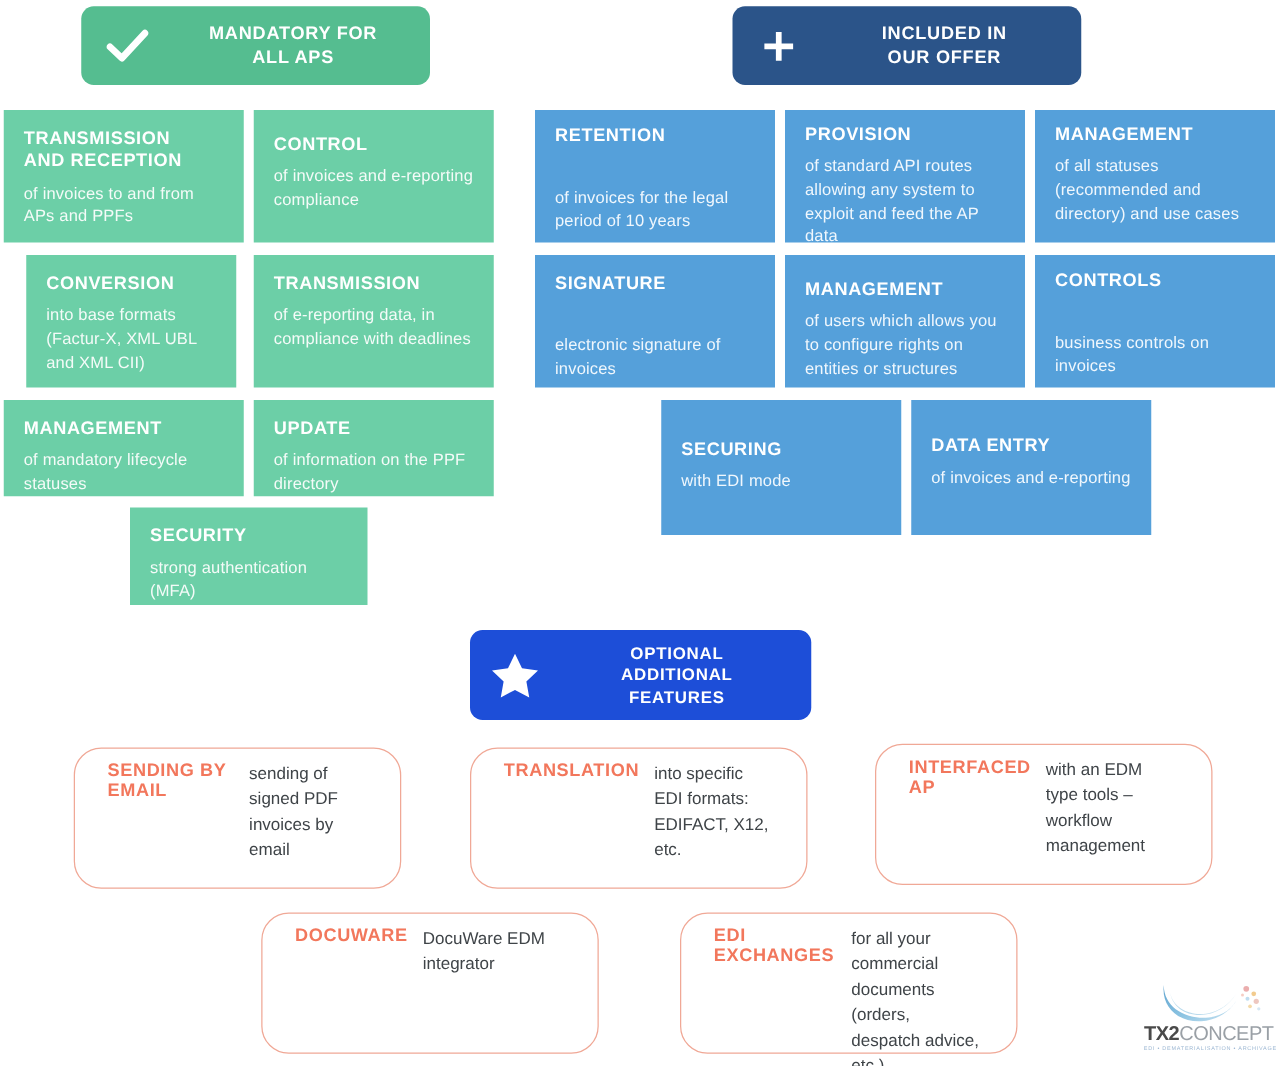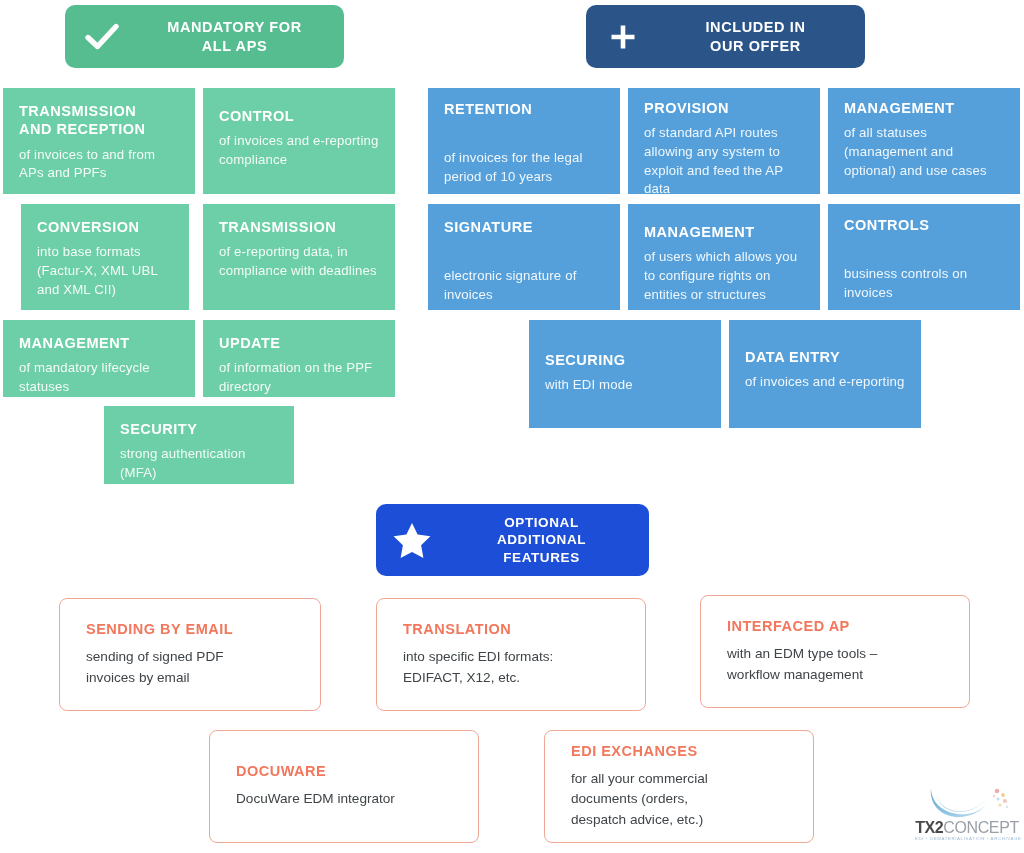--- a/index.html
+++ b/index.html
@@ -92,26 +92,26 @@
     display: flex;
     flex-direction: column;
     justify-content: center;
     gap: 24px;
   }
 
   
   .ocard {
     position: absolute;
     border: 1.6px solid #f0a896;
-    border-radius: 8px;
+    border-radius: 22px;
     background: #ffffff;
     display: flex;
-    flex-direction: column;
     justify-content: center;
     padding: 10px 26px;
+    gap: 12px;
   }
   .ocard .ocard-title {
     font-size: 14.5px;
     font-weight: bold;
     letter-spacing: 0.5px;
     color: #f2775c;
     margin-bottom: 10px;
   }
   .ocard .ocard-desc {
     font-size: 13.6px;
@@ -209,21 +209,21 @@
     <div class="card-desc">of invoices for the legal period of 10 years</div>
   </div>
 
   <div class="card blue" style="left:628px; top:88px; width:192px; height:106px; padding-top:11px;">
     <div class="card-title">PROVISION</div>
     <div class="card-desc">of standard API routes allowing any system to exploit and feed the AP data</div>
   </div>
 
   <div class="card blue" style="left:828px; top:88px; width:192px; height:106px; padding-top:11px;">
     <div class="card-title">MANAGEMENT</div>
-    <div class="card-desc">of all statuses (management and optional) and use cases</div>
+    <div class="card-desc">of all statuses (recommended and directory) and use cases</div>
   </div>
 
   <div class="card blue vcenter" style="left:428px; top:204px; width:192px; height:106px;justify-content:space-between;">
     <div class="card-title">SIGNATURE</div>
     <div class="card-desc">electronic signature of invoices</div>
   </div>
 
   <div class="card blue" style="left:628px; top:204px; width:192px; height:106px; padding-top:19px;">
     <div class="card-title">MANAGEMENT</div>
     <div class="card-desc">of users which allows you to configure rights on entities or structures</div>

